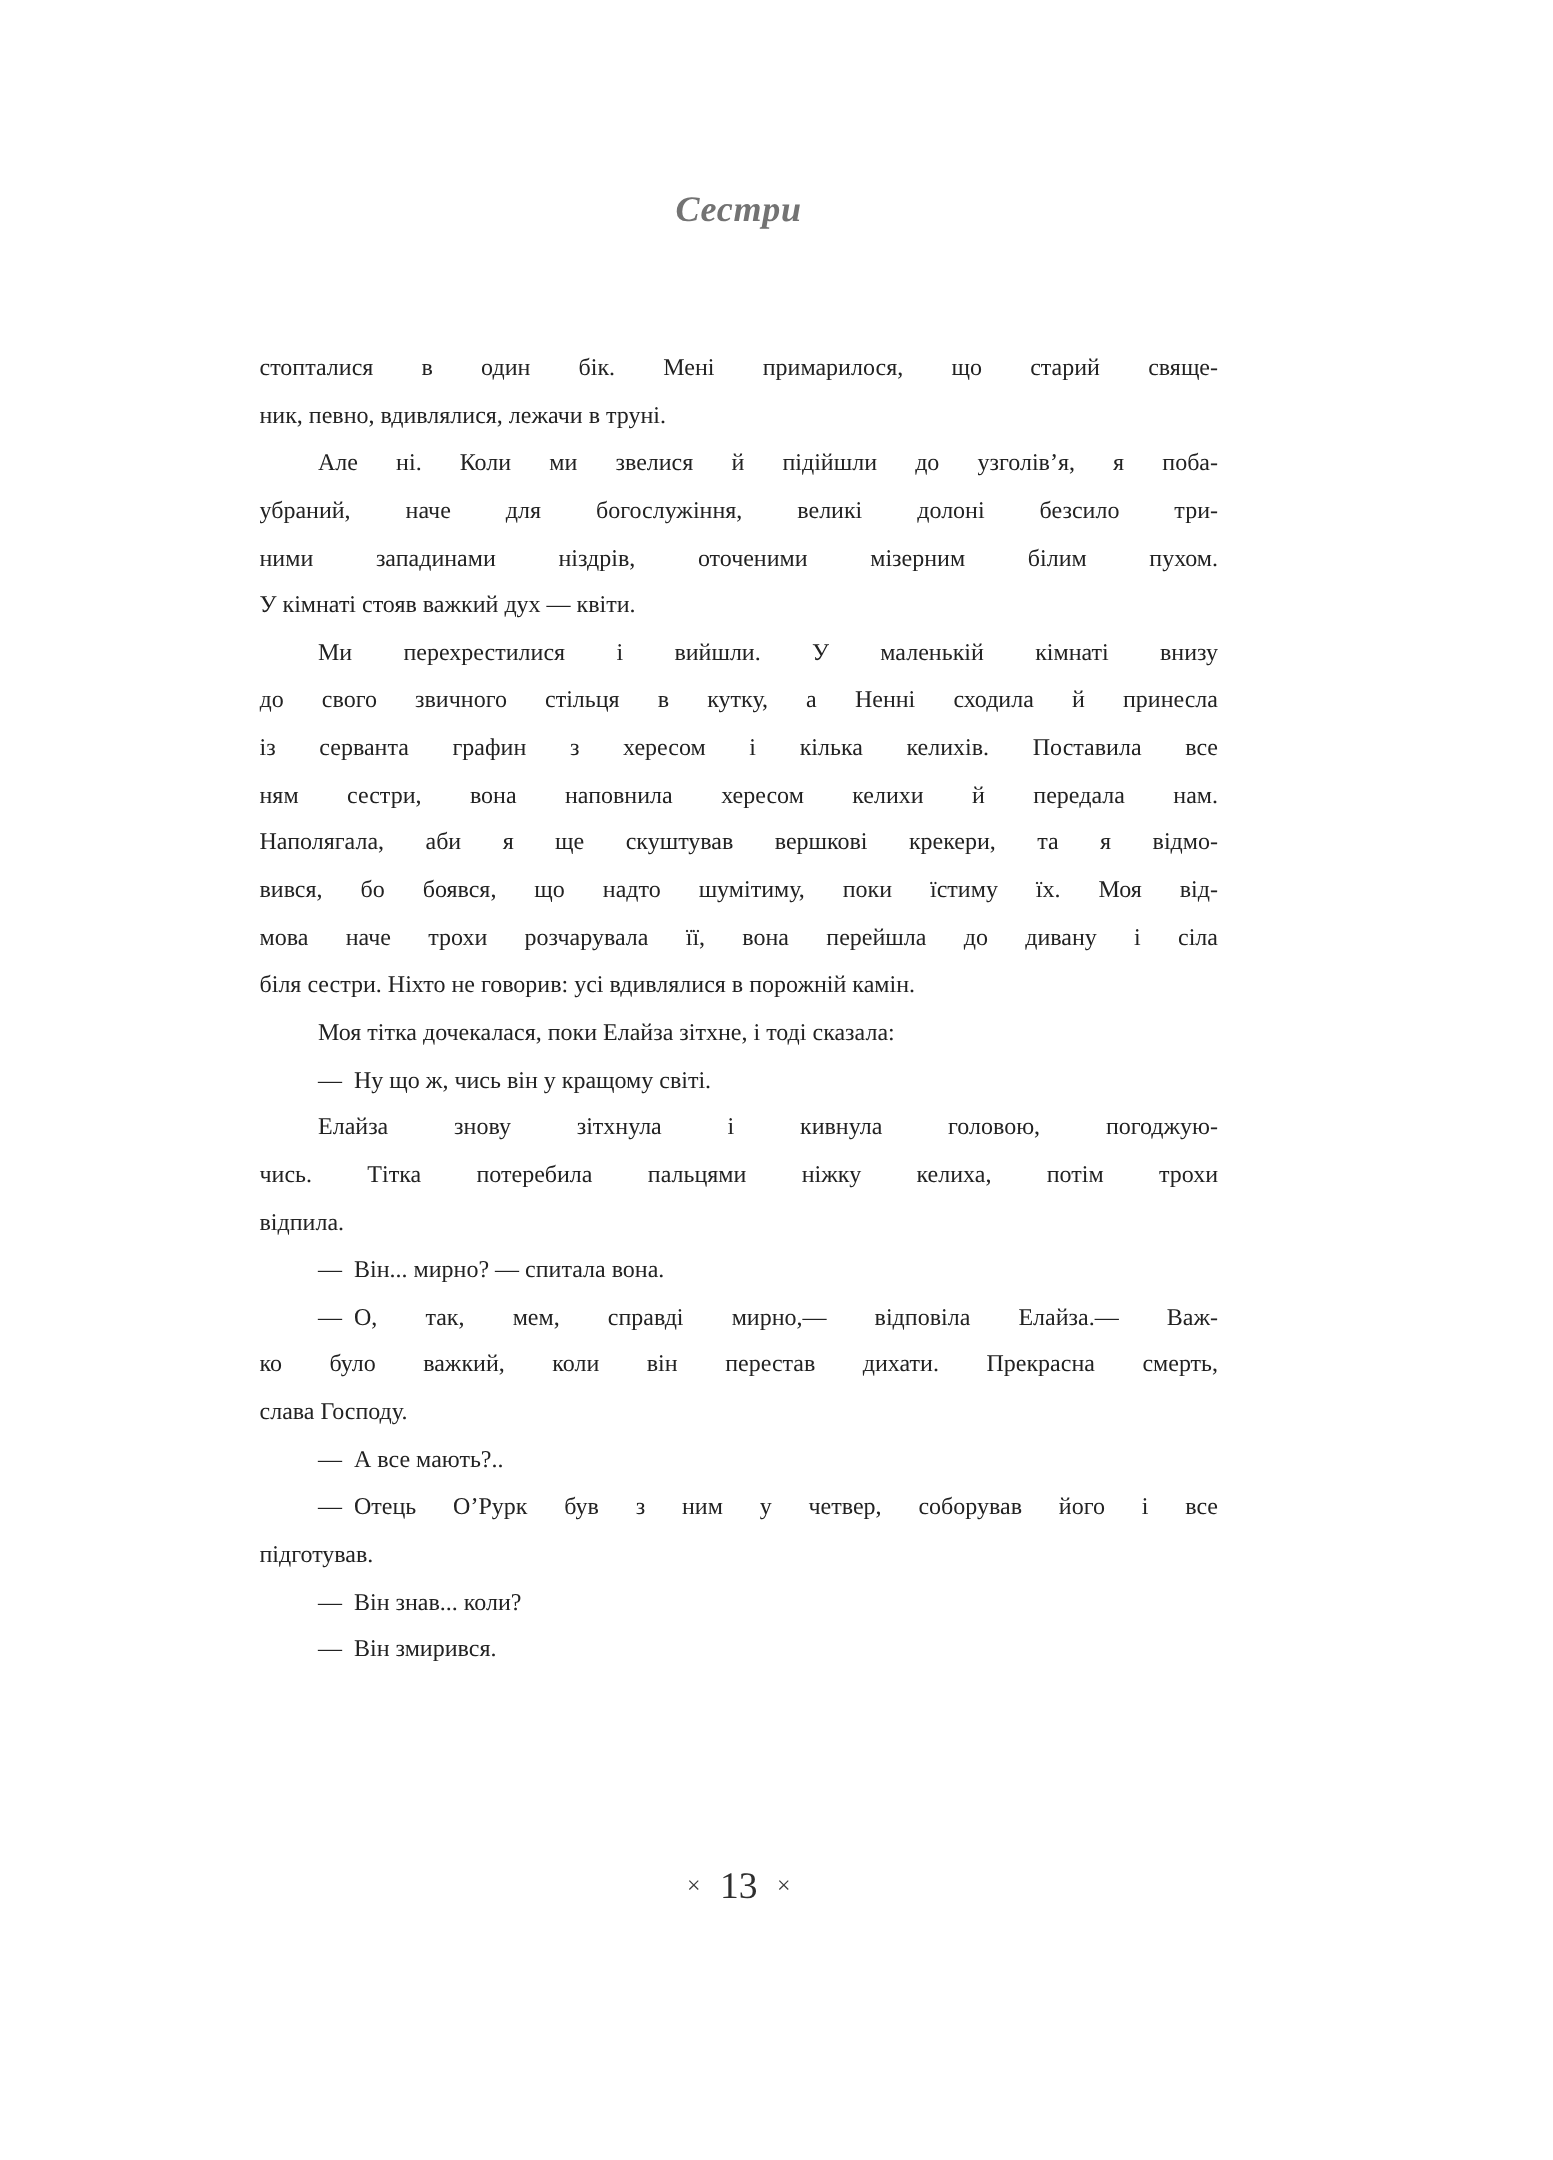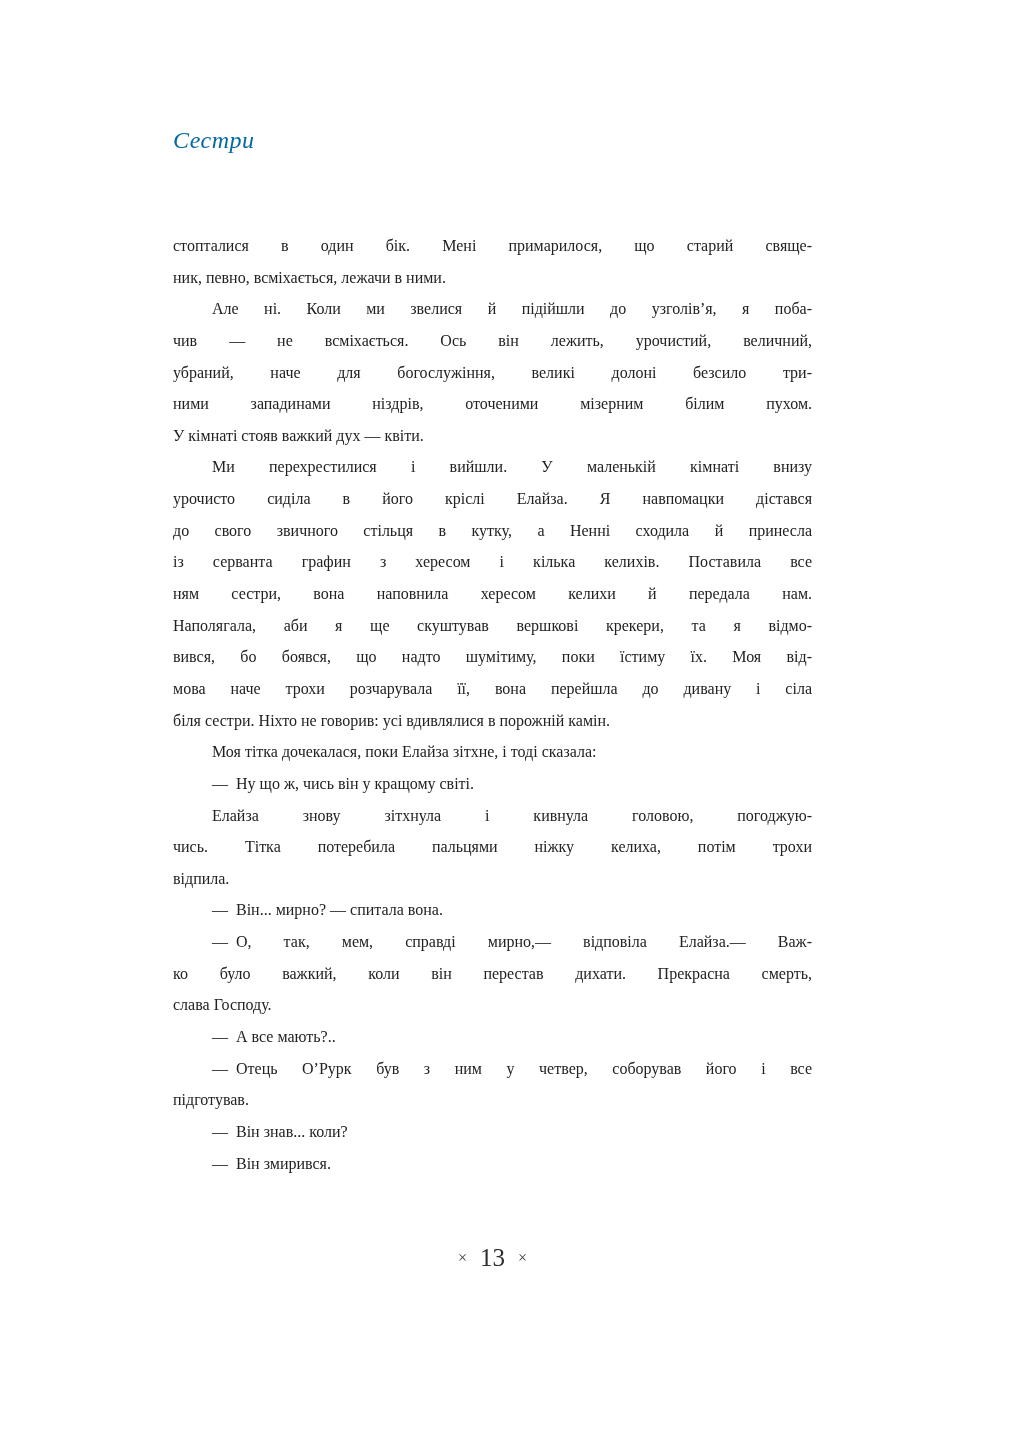--- a/index.html
+++ b/index.html
@@ -14,25 +14,27 @@
     background: #ffffff;
     font-family: "Liberation Serif", "DejaVu Serif", serif;
     color: #222222;
     overflow: hidden;
   }
   .running-head {
     position: absolute;
     top: 125px;
     left: 173px;
     width: 639px;
+    text-align: center;
     font-style: italic;
     font-size: 24px;
     line-height: 30px;
     letter-spacing: 0.5px;
-    color: #0369a1;
+    color: #737373;
+    font-weight: bold;
   }
   .body-text {
     position: absolute;
     top: 193px;
     left: 173px;
     width: 639px;
     font-size: 16px;
     margin-top: 37px;
   }
   .line {
@@ -72,28 +74,26 @@
 </style>
 </head>
 <body>
 
 <div class="page">
 
   <div class="running-head">Сестри</div>
 
   <div class="body-text">
       <div class="line">стопталися в один бік. Мені примарилося, що старий свяще-</div>
-      <div class="line last">ник, певно, всміхається, лежачи в ними.</div>
+      <div class="line last">ник, певно, вдивлялися, лежачи в труні.</div>
       <div class="line indent">Але ні. Коли ми звелися й підійшли до узголів’я, я поба-</div>
-      <div class="line">чив — не всміхається. Ось він лежить, урочистий, величний,</div>
       <div class="line">убраний, наче для богослужіння, великі долоні безсило три-</div>
       <div class="line">ними западинами ніздрів, оточеними мізерним білим пухом.</div>
       <div class="line last">У кімнаті стояв важкий дух — квіти.</div>
       <div class="line indent">Ми перехрестилися і вийшли. У маленькій кімнаті внизу</div>
-      <div class="line">урочисто сиділа в його кріслі Елайза. Я навпомацки дістався</div>
       <div class="line">до свого звичного стільця в кутку, а Ненні сходила й принесла</div>
       <div class="line">із серванта графин з хересом і кілька келихів. Поставила все</div>
       <div class="line">ням сестри, вона наповнила хересом келихи й передала нам.</div>
       <div class="line">Наполягала, аби я ще скуштував вершкові крекери, та я відмо-</div>
       <div class="line">вився, бо боявся, що надто шумітиму, поки їстиму їх. Моя від-</div>
       <div class="line">мова наче трохи розчарувала її, вона перейшла до дивану і сіла</div>
       <div class="line last">біля сестри. Ніхто не говорив: усі вдивлялися в порожній камін.</div>
       <div class="line indent last">Моя тітка дочекалася, поки Елайза зітхне, і тоді сказала:</div>
       <div class="line indent last">— Ну що ж, чись він у кращому світі.</div>
       <div class="line indent">Елайза знову зітхнула і кивнула головою, погоджую-</div>

